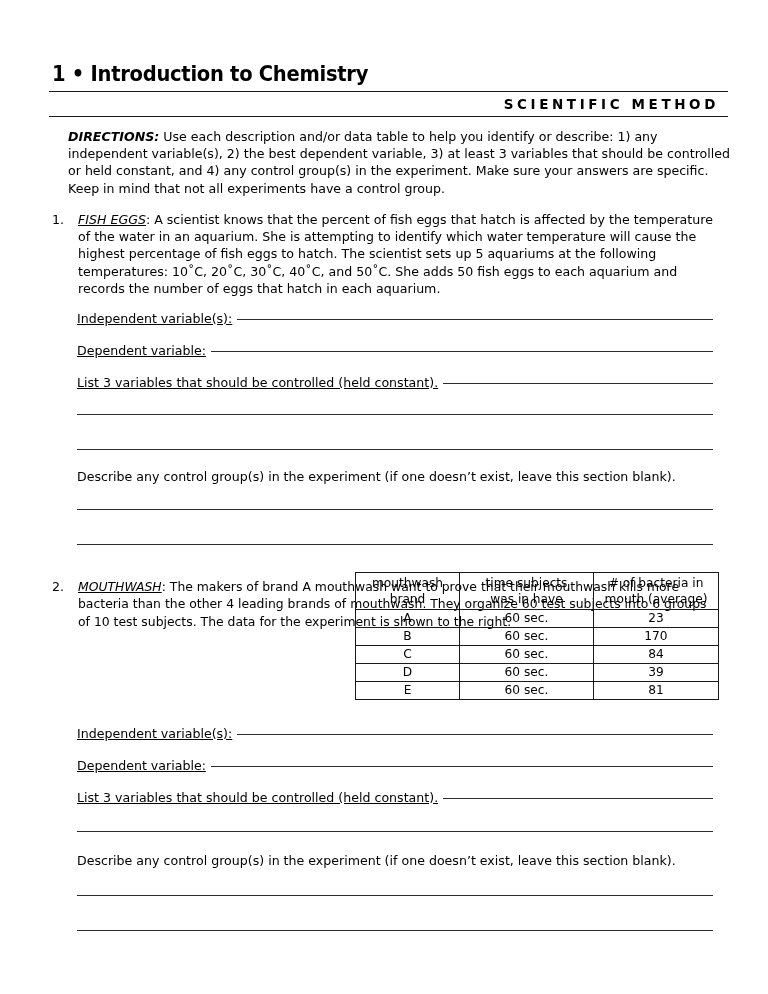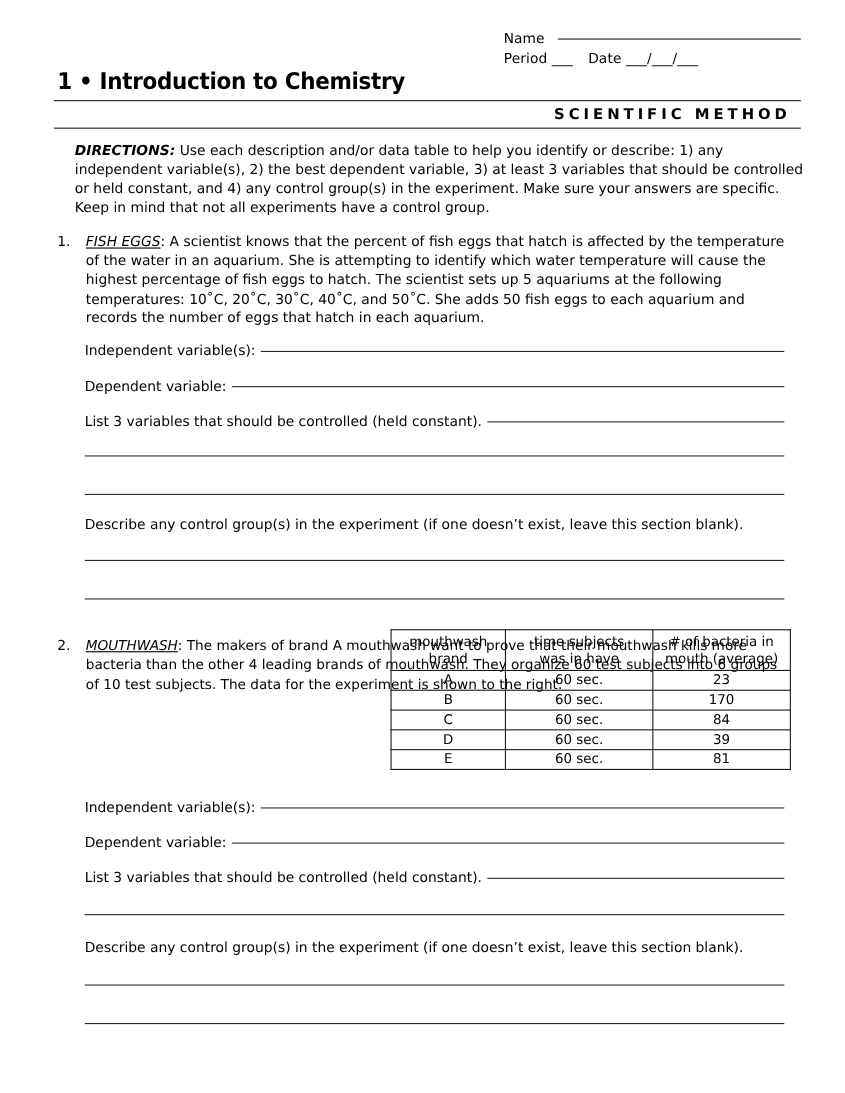--- a/index.html
+++ b/index.html
@@ -146,20 +146,21 @@
 
   
   .ans {
     position: absolute;
     left: 77px;
     width: 636px;
     font-size: 12.6px;
     display: flex;
     align-items: baseline;
     white-space: nowrap;
+    text-decoration: underline;
   }
   .ans .lbl { flex: 0 0 auto; }
   .ans .rule {
     flex: 1 1 auto;
     border-bottom: 1.4px solid #2b2b2b;
     margin-left: 5px;
     position: relative;
     top: -3px;
   }
   .blankline {
@@ -202,31 +203,20 @@
   }
   .datatable col.c1 { width: 104px; }
   .datatable col.c2 { width: 134px; }
   .datatable col.c3 { width: 125px; }
 </style>
 </head>
 <body>
 
 <div class="page">
 
-  <div class="namefield">
-    <div class="namerow">
-      <span class="lbl">Name</span>
-      <span class="rule"></span>
-    </div>
-    <div class="periodrow">
-      <span>Period ___</span>
-      <span class="gap"></span>
-      <span>Date ___/___/___</span>
-    </div>
-  </div>
 
   <div class="title">1 • Introduction to Chemistry</div>
   <div class="rule-main"></div>
   <div class="subtitle">SCIENTIFIC METHOD</div>
   <div class="rule-sub"></div>
 
   <div class="directions"><span class="kw">DIRECTIONS:</span><span> Use each description and/or data table to help you identify or describe: 1) any independent variable(s), 2) the best dependent variable, 3) at least 3 variables that should be controlled or held constant, and 4) any control group(s) in the experiment.  Make sure your answers are specific.  Keep in mind that not all experiments have a control group.</span></div>
 
   <div class="qblock" id="q1">
     <div class="qhead">

